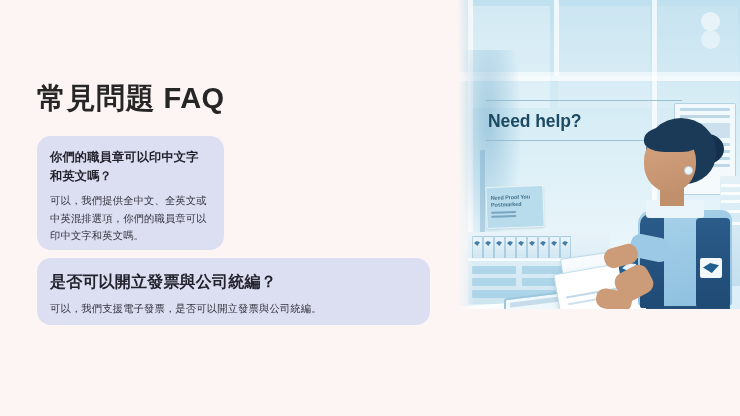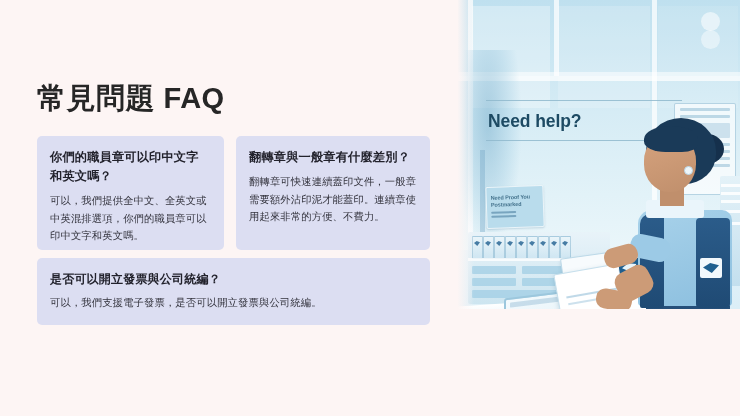--- a/index.html
+++ b/index.html
@@ -13,36 +13,36 @@
   
   #left-panel{position:absolute;left:0;top:0;width:458px;height:416px;background:#fdf5f4;}
 
   #page-title{
     position:absolute;left:37px;top:80px;
     font-size:29px;font-weight:700;color:#262626;
     letter-spacing:.5px;line-height:1.25;white-space:nowrap;
   }
 
   .faq-card{
-    position:absolute;background:#dcdef2;border-radius:5px;
+    position:absolute;background:#dcdef2;border-radius:14px;
     box-sizing:border-box;padding:12px 13px 10px 13px;overflow:hidden;
   }
   #card-0{left:37px;top:136px;width:187px;height:114px;}
   #card-1{left:236px;top:136px;width:194px;height:114px;}
   #card-2{left:37px;top:258px;width:393px;height:67px;}
 
   .faq-q{
     font-size:12.2px;font-weight:600;color:#22222c;
     line-height:1.55;margin:0 0 6px 0;letter-spacing:.2px;
   }
   .faq-a{
     font-size:10.3px;font-weight:400;color:#33333d;
     line-height:1.72;margin:0;letter-spacing:.15px;
   }
-  #card-2 .faq-q{font-size:12px;margin-bottom:5px;}
+  #card-2 .faq-q{font-size:16px;margin-bottom:5px;}
   #card-2 .faq-a{font-size:10.3px;}
 
   
   #illustration{
     position:absolute;left:458px;top:0;width:282px;height:309px;overflow:hidden;
     background:linear-gradient(175deg,#cfe7f2 0%,#dff0f7 35%,#eaf5fa 60%,#dbeef7 100%);
   }
   .ill-layer{position:absolute;}
 
   
@@ -189,24 +189,20 @@
 
   <div id="left-panel">
 
     <div id="page-title">常見問題 FAQ</div>
 
     <div class="faq-card" id="card-0">
       <p class="faq-q">你們的職員章可以印中文字和英文嗎？</p>
       <p class="faq-a">可以，我們提供全中文、全英文或中英混排選項，你們的職員章可以印中文字和英文嗎。</p>
     </div>
 
-    <div class="faq-card" id="card-1">
-      <p class="faq-q">翻轉章與一般章有什麼差別？</p>
-      <p class="faq-a">翻轉章可快速連續蓋印文件，一般章需要額外沾印泥才能蓋印。連續章使用起來非常的方便、不費力。</p>
-    </div>
 
     <div class="faq-card" id="card-2">
       <p class="faq-q">是否可以開立發票與公司統編？</p>
       <p class="faq-a">可以，我們支援電子發票，是否可以開立發票與公司統編。</p>
     </div>
 
   </div>
 
   <div id="illustration">
 

